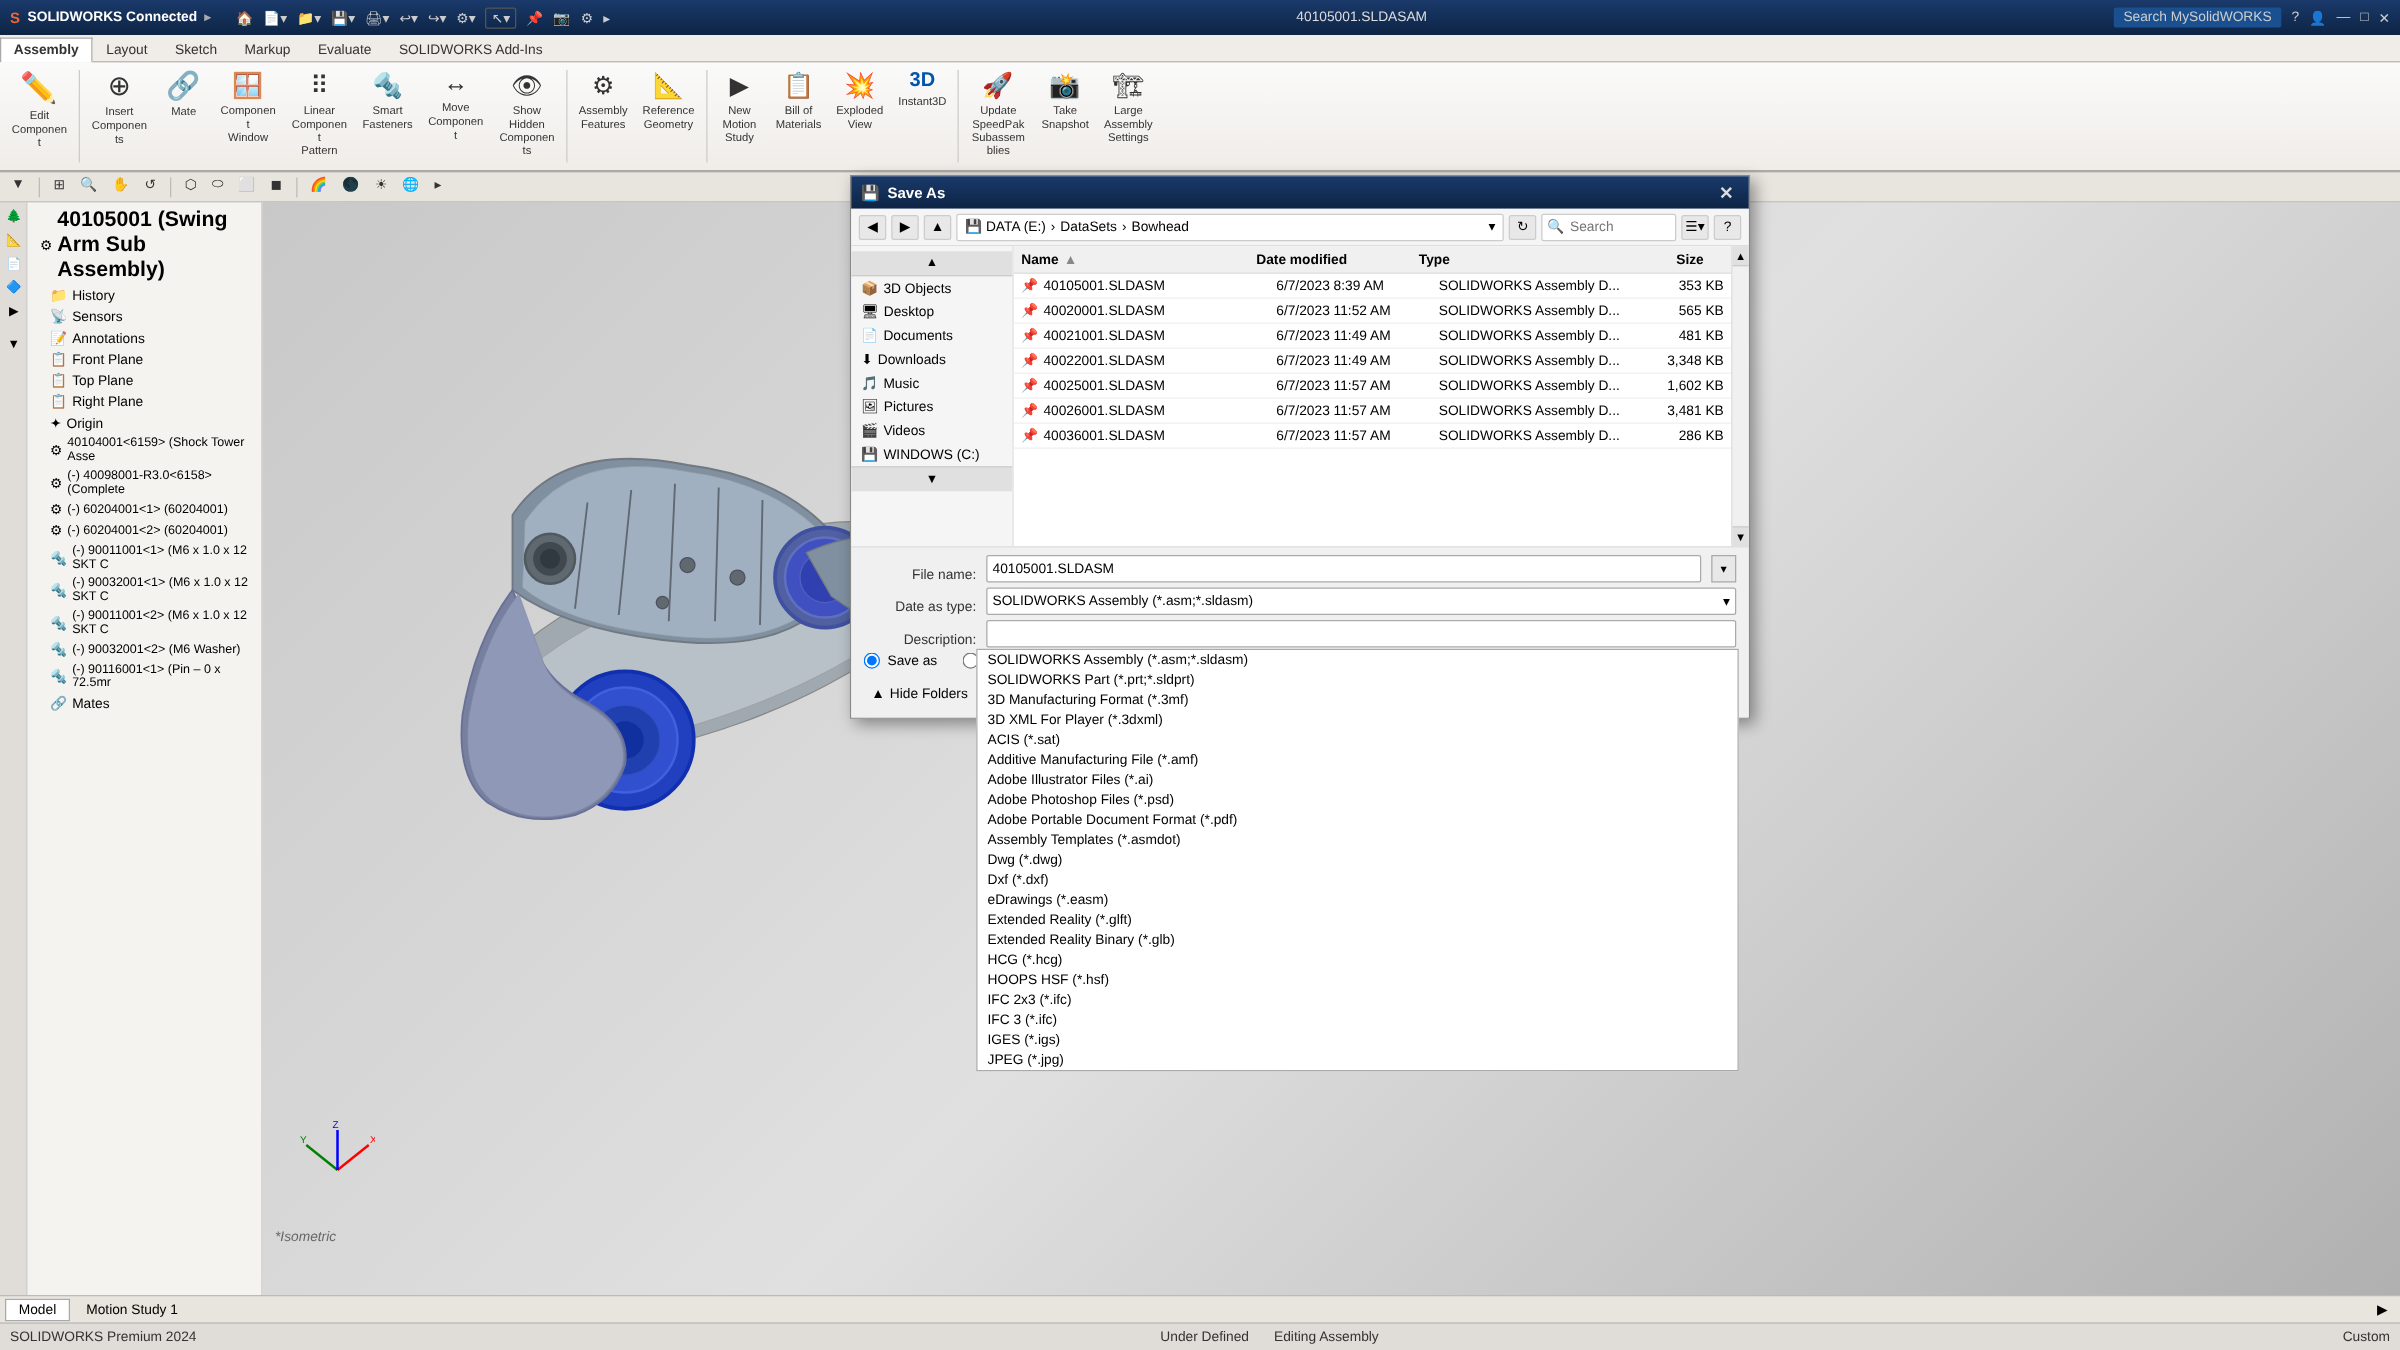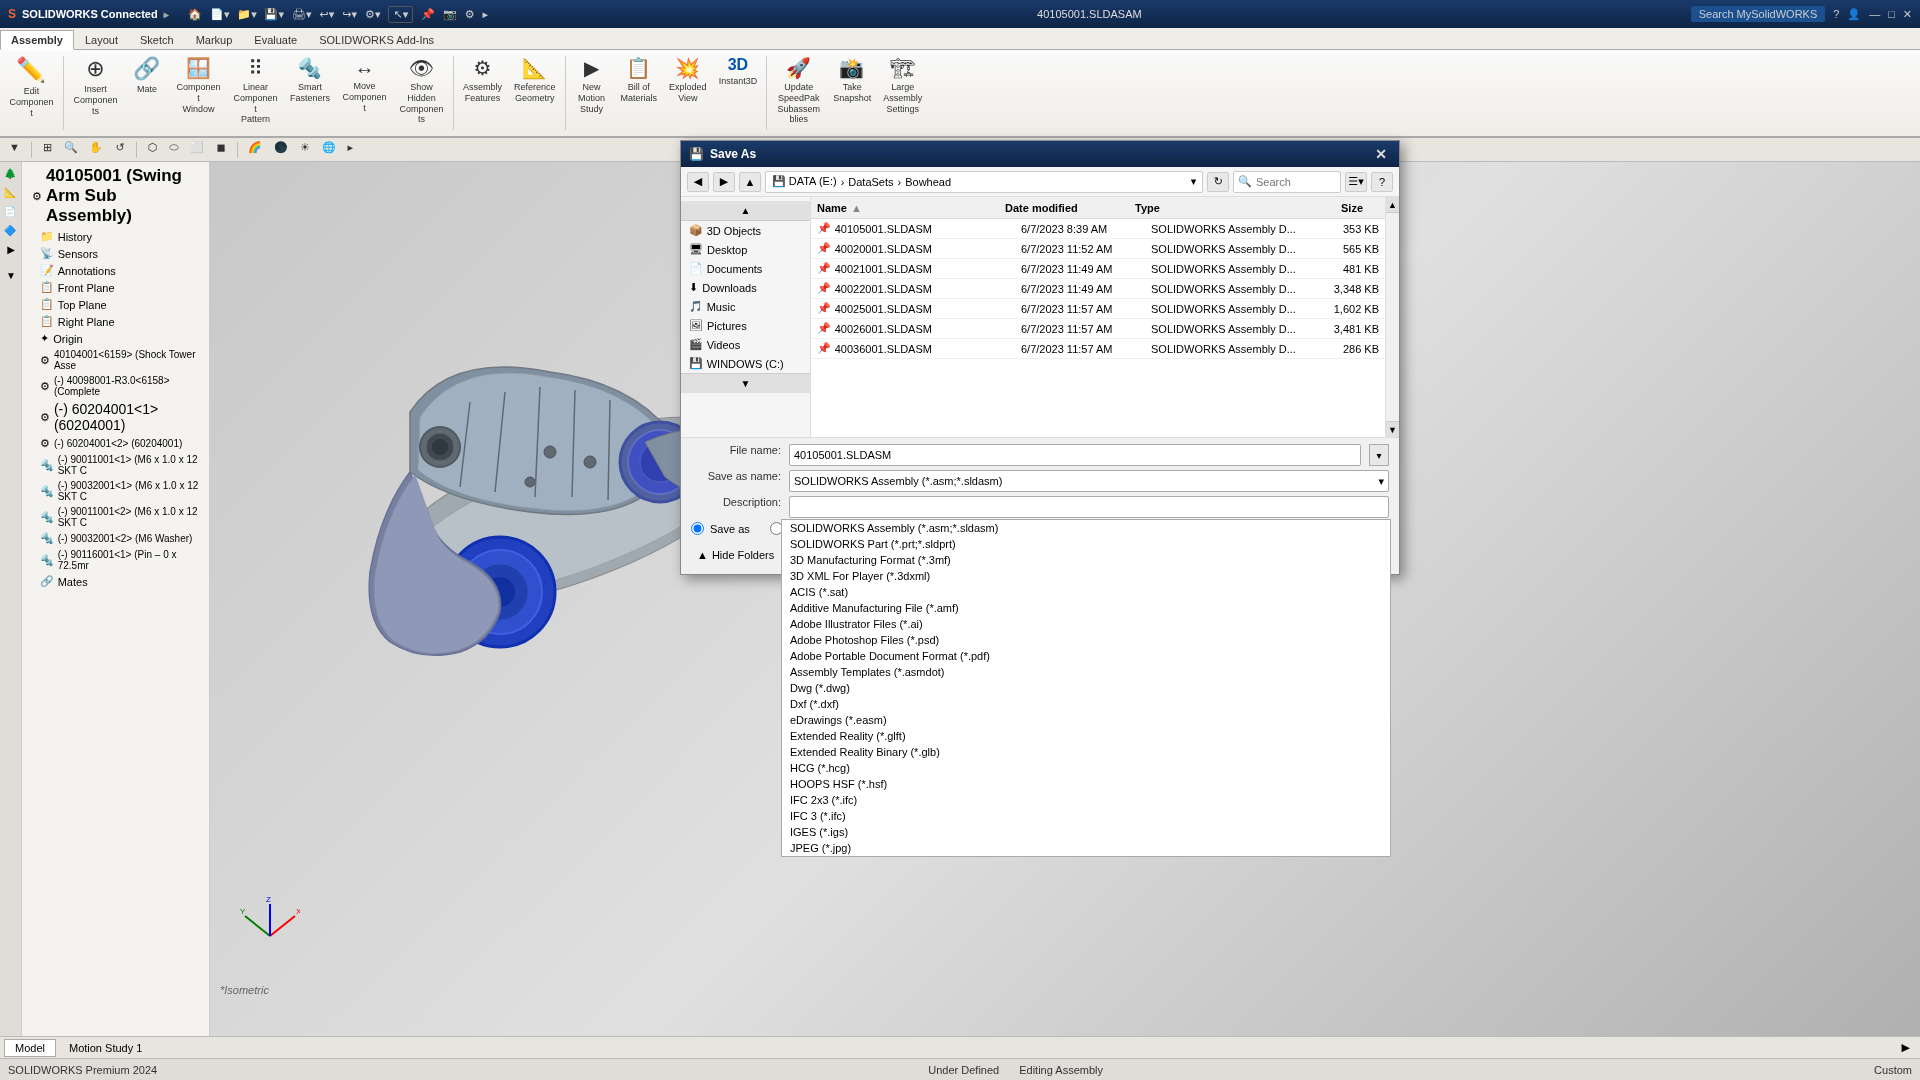--- a/index.html
+++ b/index.html
@@ -289,21 +289,21 @@
     .file-col-type { width: 170px; padding: 0 6px; overflow: hidden; white-space: nowrap; }
     .file-col-size { width: 70px; padding: 0 6px; text-align: right; }
 
     .dialog-footer {
       padding: 6px 10px;
       background: #f0f0f0;
       border-top: 1px solid #ddd;
     }
     .form-row {
       display: flex;
-      align-items: flex-start;
+      align-items: flex-end;
       margin-bottom: 4px;
       gap: 8px;
     }
     .form-label {
       width: 90px;
       text-align: right;
       font-size: 11px;
       color: #333;
     }
     .form-input {
@@ -575,21 +575,21 @@
       <div class="sidebar-item indent-1">
         <span>⚙</span>
         <span style="font-size:10px;">40104001&lt;6159&gt; (Shock Tower Asse</span>
       </div>
       <div class="sidebar-item indent-1">
         <span>⚙</span>
         <span style="font-size:10px;">(-) 40098001-R3.0&lt;6158&gt; (Complete</span>
       </div>
       <div class="sidebar-item indent-1">
         <span>⚙</span>
-        <span style="font-size:14px;">(-) 60204001&lt;1&gt; (60204001)</span>
+        <span style="font-size:10px;">(-) 60204001&lt;1&gt; (60204001)</span>
       </div>
       <div class="sidebar-item indent-1">
         <span>⚙</span>
         <span style="font-size:10px;">(-) 60204001&lt;2&gt; (60204001)</span>
       </div>
       <div class="sidebar-item indent-1">
         <span>🔩</span>
         <span style="font-size:10px;">(-) 90011001&lt;1&gt; (M6 x 1.0 x 12 SKT C</span>
       </div>
       <div class="sidebar-item indent-1">
@@ -839,21 +839,21 @@
       </div>
     </div>
 
     <div class="dialog-footer">
       <div class="form-row">
         <label class="form-label">File name:</label>
         <input type="text" class="form-input" value="40105001.SLDASM" style="">
         <div style="width:20px;height:22px;border:1px solid #aaa;background:#e8e8e8;display:flex;align-items:center;justify-content:center;cursor:pointer;font-size:10px;">▾</div>
       </div>
       <div class="form-row">
-        <label class="form-label">Save as name:</label>
+        <label class="form-label">Date as type:</label>
         <div style="flex:1;position:relative;">
           <div style="height:22px;border:1px solid #aaa;border-radius:2px;background:white;display:flex;align-items:center;padding:0 4px;font-size:11px;cursor:pointer;justify-content:space-between;">
             <span>SOLIDWORKS Assembly (*.asm;*.sldasm)</span>
             <span>▾</span>
           </div>
         </div>
       </div>
       <div class="form-row">
         <label class="form-label">Description:</label>
         <input type="text" class="form-input" value="" style="">

